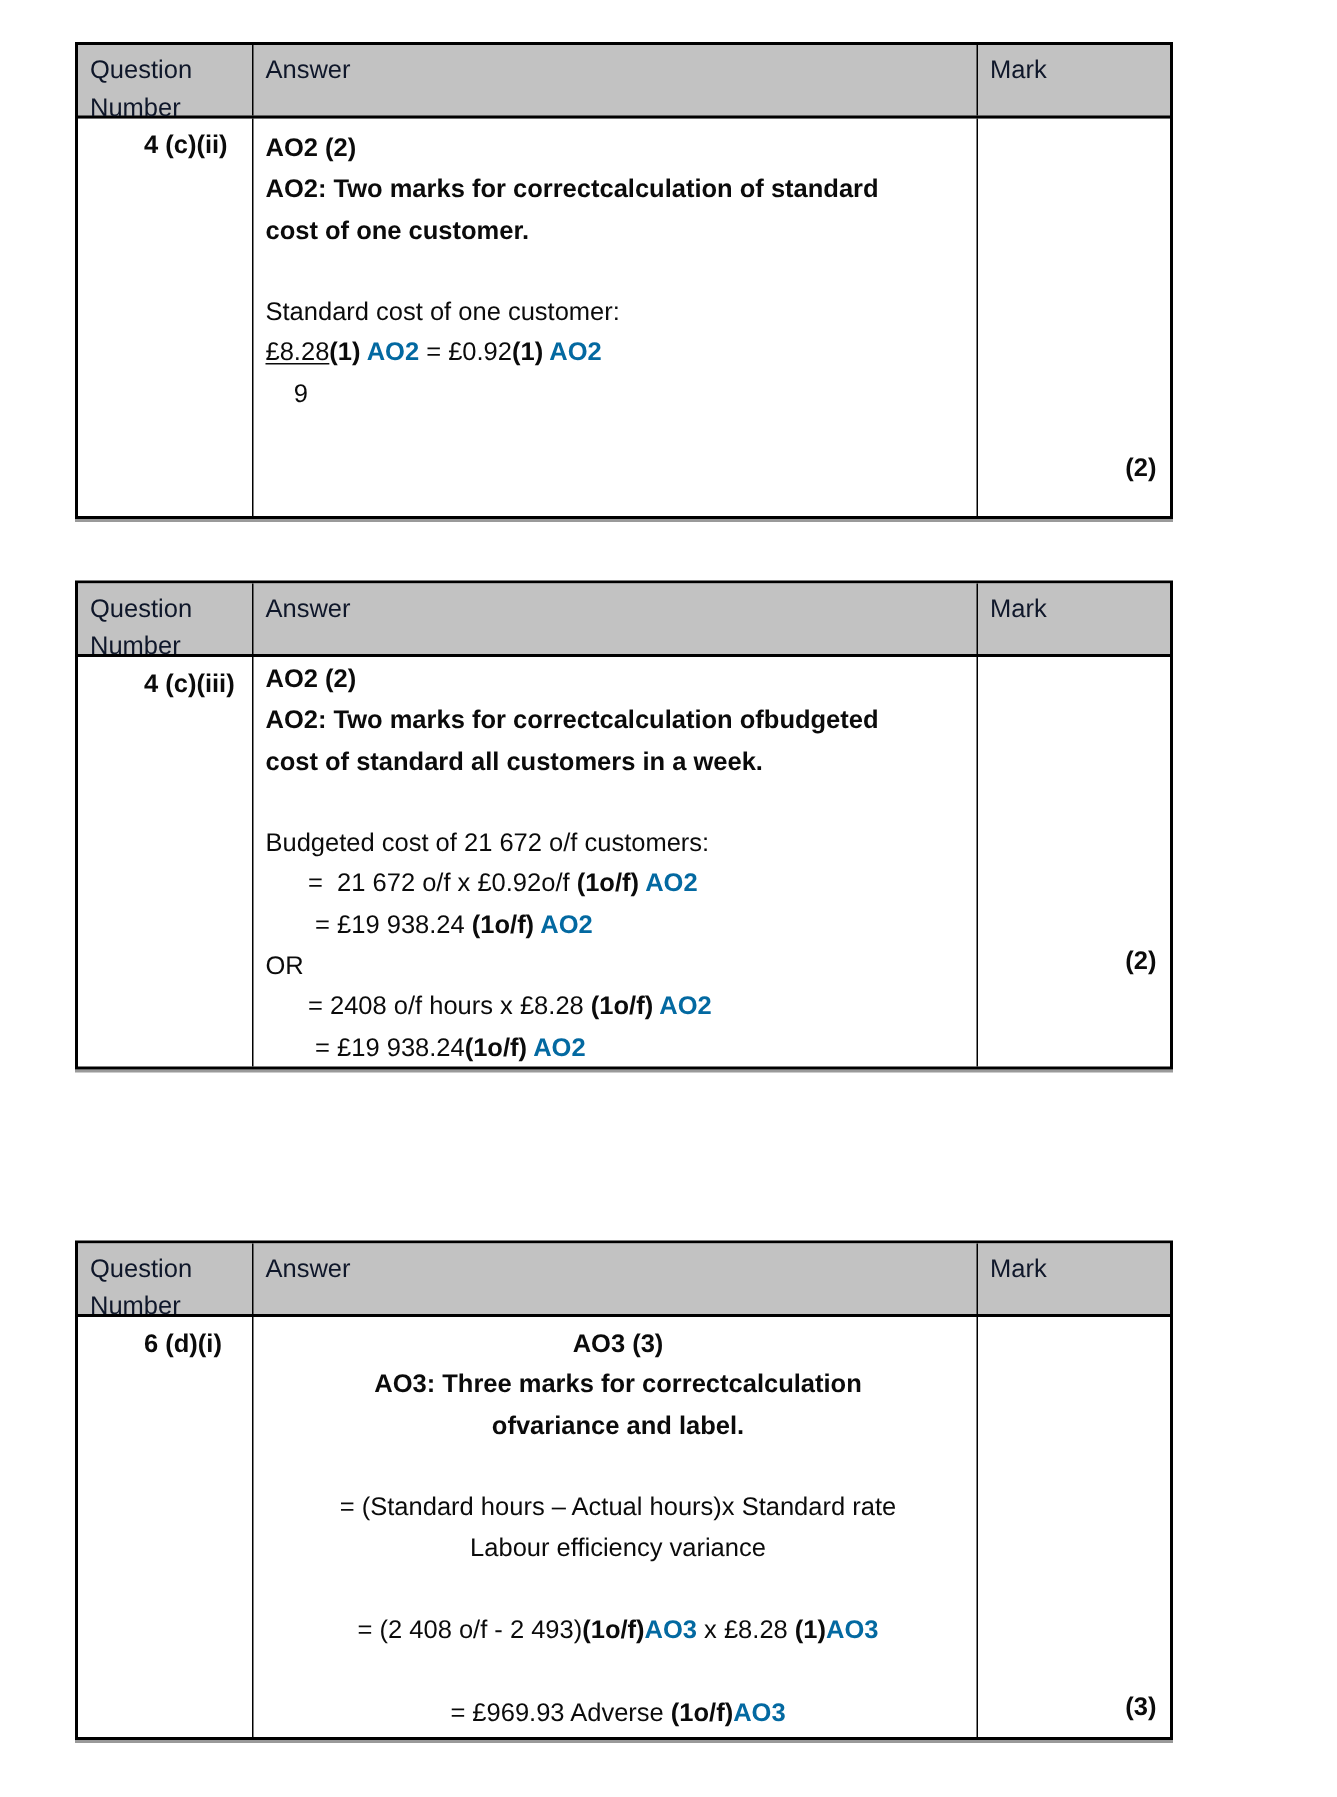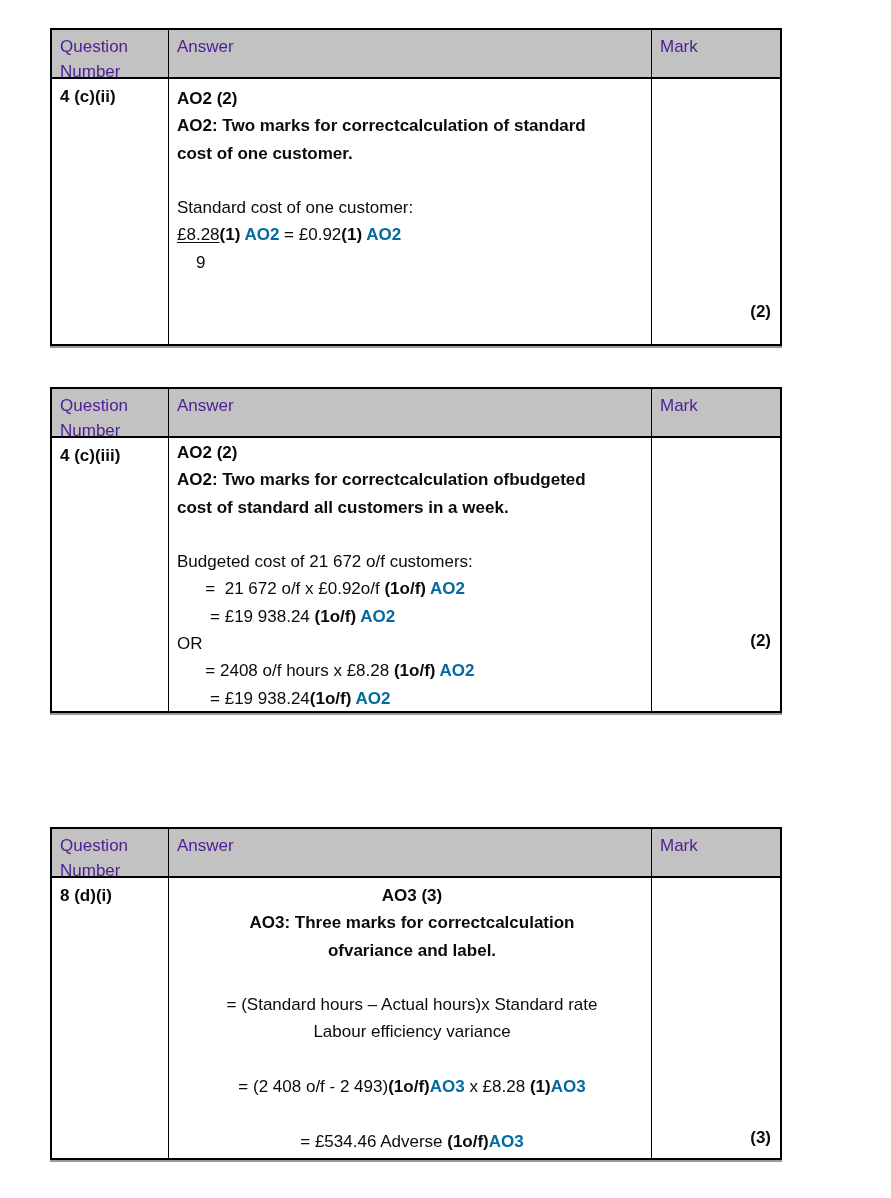--- a/index.html
+++ b/index.html
@@ -14,26 +14,26 @@
     border:2px solid #000;box-sizing:border-box;
     background:#fff;
     box-shadow:0 2px 0 0 #9a9a9a;
   }
   .row{display:flex;box-sizing:border-box;}
   .header-row{
     background:#c2c2c2;
     border-bottom:2px solid #000;
     height:49px;
   }
-  .cell{box-sizing:border-box;}
+  .cell{box-sizing:border-box;padding-left:36px;}
   .qcol{width:117px;border-right:1.5px solid #000;flex:none;}
   .acol{flex:1;border-right:1.5px solid #000;}
   .mcol{width:128px;flex:none;}
   .header-cell{
-    padding:4px 8px;line-height:25px;color:#4c1d95;
+    padding:4px 8px;line-height:25px;color:#0f172a;
   }
   .body-row{position:relative;}
   .qn{
     display:block;padding:5px 8px;font-weight:bold;line-height:25px;
   }
   .answer-cell{padding-left:8px;padding-right:4px;overflow:hidden;}
   .line{
     white-space:pre;line-height:27.3px;min-height:27.3px;
   }
   .b{font-weight:bold;}
@@ -118,33 +118,33 @@
   </div>
 
   <div class="ms-table t3 pos-3">
     <div class="row header-row">
       <div class="cell qcol header-cell">Question Number</div>
       <div class="cell acol header-cell">Answer</div>
       <div class="cell mcol header-cell">Mark</div>
     </div>
     <div class="row body-row">
       <div class="cell qcol">
-        <span class="qn">8 (d)(i)</span>
+        <span class="qn">6 (d)(i)</span>
       </div>
       <div class="cell acol answer-cell">
         <div class="line"><span class="b">AO3 (3)</span></div>
         <div class="line"><span class="b">AO3: Three marks for correctcalculation</span></div>
         <div class="line"><span class="b">ofvariance and label.</span></div>
         <div class="line"></div>
         <div class="line"><span>= (Standard hours – Actual hours)x Standard rate</span></div>
         <div class="line"><span>Labour efficiency variance</span></div>
         <div class="line"></div>
         <div class="line"><span>= (2 408 o/f - 2 493)</span><span class="b">(1o/f)</span><span class="r">AO3</span><span> x £8.28 </span><span class="b">(1)</span><span class="r">AO3</span></div>
         <div class="line"></div>
-        <div class="line"><span>= £534.46 Adverse </span><span class="b">(1o/f)</span><span class="r">AO3</span></div>
+        <div class="line"><span>= £969.93 Adverse </span><span class="b">(1o/f)</span><span class="r">AO3</span></div>
       </div>
       <div class="cell mcol mark-cell">
         <span class="mark">(3)</span>
       </div>
     </div>
   </div>
 
 </div>
 
 </body></html>

